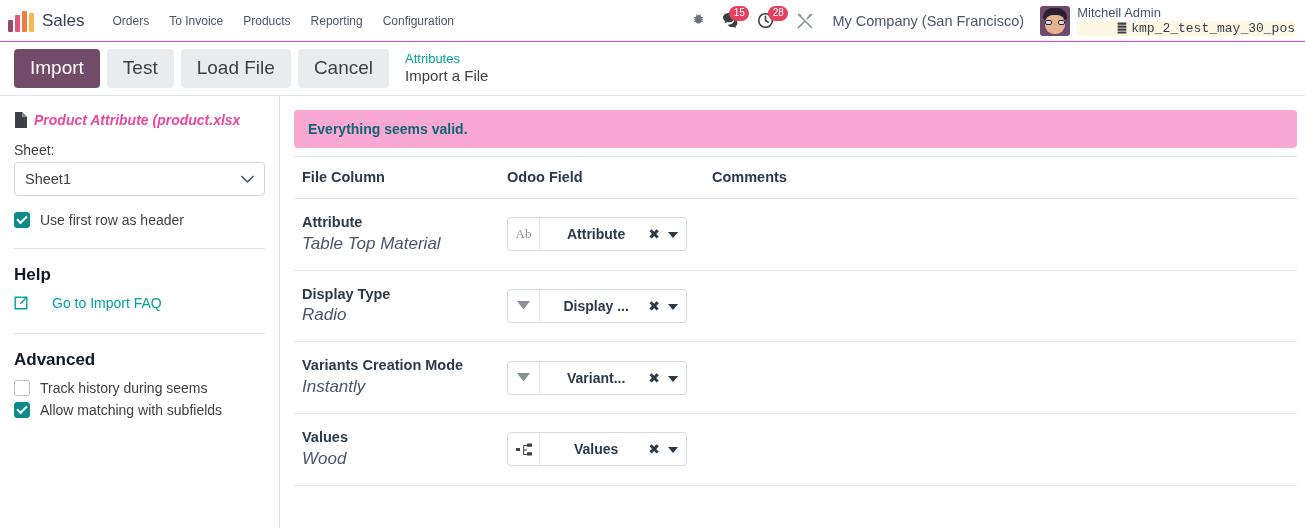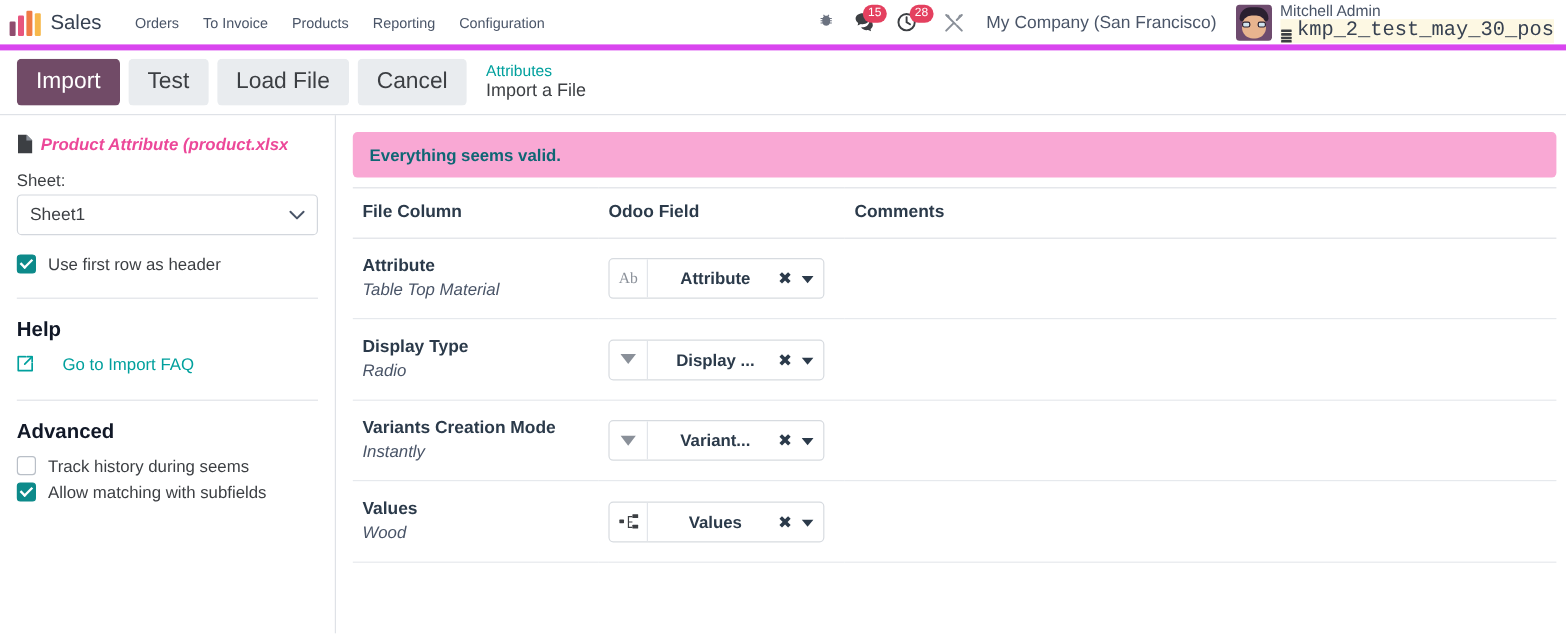--- a/index.html
+++ b/index.html
@@ -13,21 +13,21 @@
     overflow: hidden;
   }
 
   
   .navbar {
     height: 42px;
     display: flex;
     align-items: center;
     padding: 0 10px 0 8px;
     background: #ffffff;
-    border-bottom: 5px solid #d946ef;
+    border-bottom: 1px solid #d946ef;
     position: relative;
   }
   .brand-logo {
     width: 26px; height: 22px;
     display: flex; align-items: flex-end; gap: 1.5px;
     margin-right: 8px;
   }
   .brand-logo i { display:block; width: 6px; border-radius: 1px; }
   .bar1 { height: 12px; background: #8f4c6e; }
   .bar2 { height: 17px; background: #e7557e; }
@@ -77,24 +77,24 @@
   }
   .avatar .hair { position:absolute; left:3px; top:2px; width:24px; height:12px; background:#2a2030; border-radius:10px 10px 3px 3px; }
   .avatar .face { position:absolute; left:5px; top:9px; width:20px; height:19px; background:#e8b48f; border-radius:8px 8px 9px 9px; }
   .avatar .glasses { position:absolute; left:5px; top:14px; width:20px; height:5px; }
   .avatar .glasses i { position:absolute; top:0; width:7px; height:5px; border:1.3px solid #2a2030; border-radius:2px; background:#cfe3ee; }
   .avatar .glasses i:first-child { left:0; }
   .avatar .glasses i:last-child { right:0; }
   .user-text { line-height: 1.18; }
   .user-name { font-size: 13px; color: #4a5568; white-space: nowrap; }
   .db-name {
-    font-size: 17px; color: #374151;
+    font-size: 13px; color: #374151;
     font-family: "Liberation Mono", monospace;
     background: #fdf8e3; white-space: nowrap;
-    display: flex; align-items: flex-end; gap: 4px;
+    display: flex; align-items: center; gap: 4px; padding-left: 40px;
   }
 
   
   .cp {
     height: 54px;
     display: flex; align-items: center;
     padding: 0 14px;
     border-bottom: 1px solid #dfe2e7;
     background: #fff;
     gap: 7px;
@@ -174,21 +174,21 @@
     color: #2b3a4a; padding: 12px 8px 13px 8px;
     border-bottom: 1px solid #dfe2e7; border-top: 1px solid #dfe2e7;
   }
   table.map td {
     padding: 14px 8px; vertical-align: middle;
     border-bottom: 1px solid #e6e9ed;
   }
   .col-file { width: 205px; }
   .col-field { width: 205px; }
   .fc-name { font-size: 14.5px; font-weight: bold; color: #2b3a4a; line-height: 1.3; }
-  .fc-sample { font-size: 14px; font-style: italic; color: #4a5568; line-height: 1.4; }
+  .fc-sample { font-size: 17px; font-style: italic; color: #4a5568; line-height: 1.4; }
 
   .field-sel {
     display: inline-flex; align-items: stretch;
     border: 1px solid #d7dbe0; border-radius: 4px;
     background: #fff; height: 34px; width: 180px;
     cursor: pointer; overflow: hidden;
   }
   .fs-icon {
     width: 32px; flex: none;
     display: flex; align-items: center; justify-content: center;

